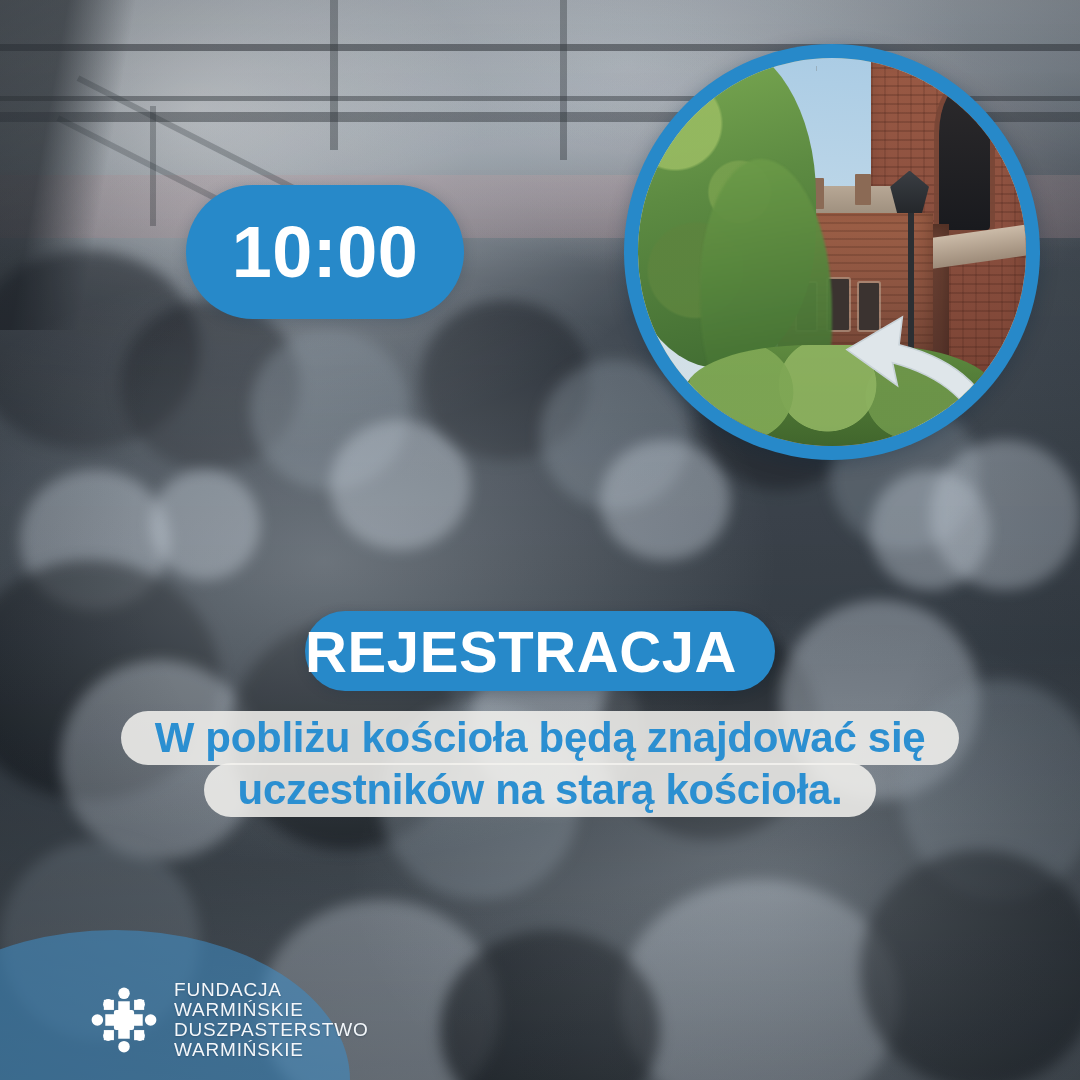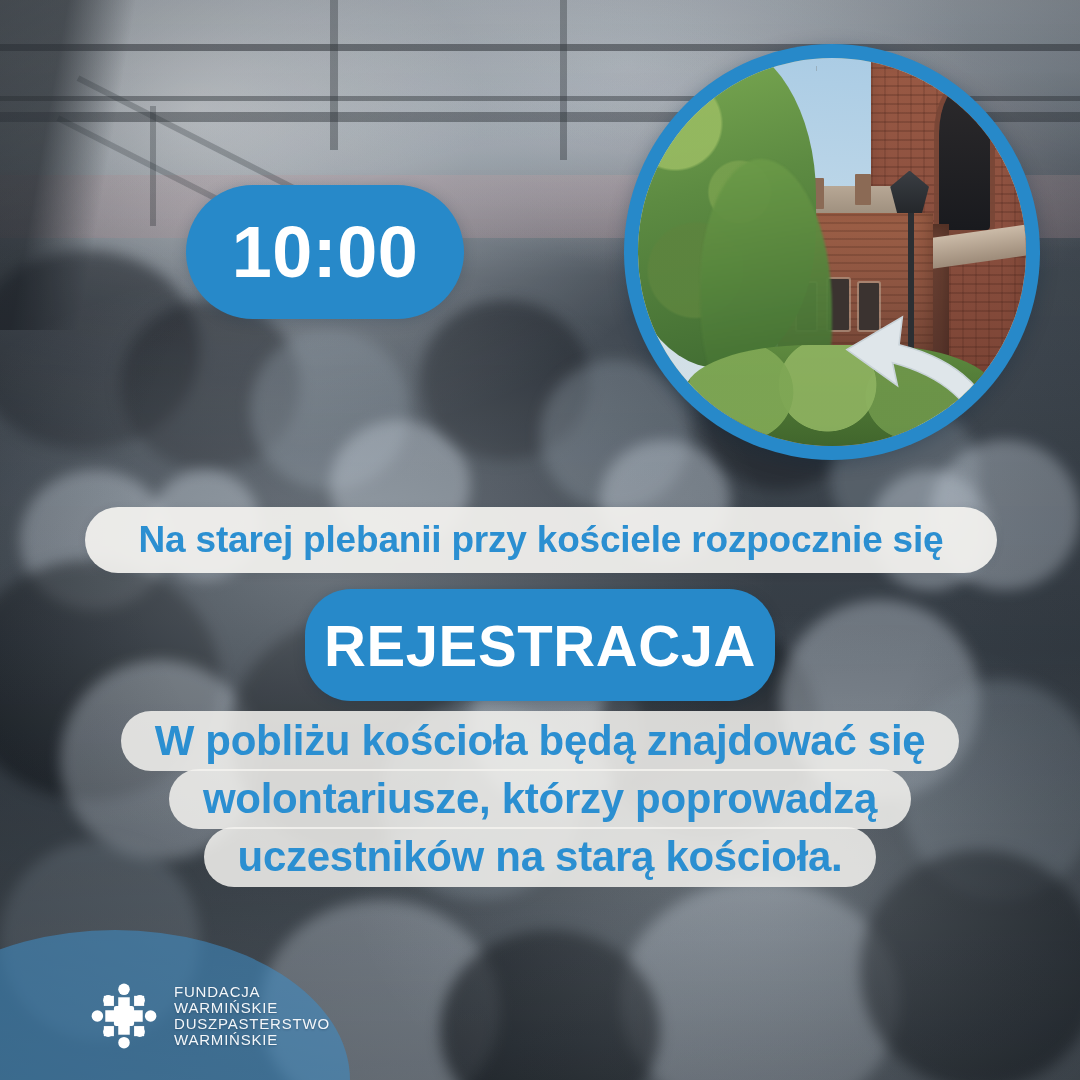--- a/index.html
+++ b/index.html
@@ -193,37 +193,37 @@
     background:rgba(243,242,239,.93);
     border-radius:999px;
     display:flex;align-items:center;justify-content:center;
     box-shadow:0 1px 8px rgba(20,40,60,.10);
   }
   .banner1 span{
     color:var(--blue-text);font-size:37px;font-weight:bold;letter-spacing:-.2px;white-space:nowrap;
   }
 
   .banner2{
-    position:absolute;left:305px;top:589px;width:470px;height:112px;
+    position:absolute;left:305px;top:611px;width:470px;height:80px;
     background:var(--blue);
     border-radius:46px;
-    display:flex;align-items:center;justify-content:center;
+    display:flex;align-items:center;
     box-shadow:0 2px 12px rgba(12,40,64,.22);
   }
   .banner2 span{
     color:#ffffff;font-size:58px;font-weight:bold;letter-spacing:.6px;white-space:nowrap;
   }
 
   .para{
     position:absolute;left:0;top:712px;width:1080px;
     display:flex;flex-direction:column;align-items:center;gap:0;
   }
   .para-line{
     display:inline-flex;align-items:center;justify-content:center;
-    height:60px;padding:0 34px;margin:-1px 0;
+    height:54px;padding:0 34px;margin:-1px 0;
     background:rgba(243,242,239,.86);
     border-radius:999px;
   }
   .para-line span{
     color:var(--blue-text);font-size:42px;font-weight:bold;letter-spacing:-.3px;white-space:nowrap;
     line-height:1;
   }
 
   
   .logo-disc{
@@ -232,21 +232,21 @@
     background:rgba(62,142,200,.55);
     filter:blur(.6px);
   }
   .logo{
     position:absolute;left:88px;top:980px;
     display:flex;align-items:center;gap:14px;
   }
   .logo-mark{width:72px;height:72px;flex:0 0 auto;}
   .logo-text{display:flex;flex-direction:column;line-height:1.06;}
   .logo-text span{
-    color:#f4f7fa;font-size:15px;letter-spacing:.8px;font-weight:normal;
+    color:#f4f7fa;font-size:19px;letter-spacing:.8px;font-weight:normal;
     font-family:"Liberation Sans",sans-serif;
     text-shadow:0 1px 2px rgba(20,50,75,.35);
   }
 
   :root{--blue:#2789c9;--blue-text:#2b8fd1;}
 </style>
 </head>
 <body>
 
 <div class="poster">
@@ -333,34 +333,28 @@
       <div class="cp-wall"></div>
       <div class="cp-awning"></div>
       <div class="cp-hedge"></div>
 
       <svg class="cp-arrow" viewBox="0 0 100 100">
         <path d="M96 94 C 92 62, 70 42, 34 33 L 36 16 L 2 36 L 33 58 L 30 44 C 60 52, 80 68, 88 96 Z" fill="#dfe6ea" stroke="#c9d3d9" stroke-width="1"></path>
       </svg>
     </div>
   </div>
 
-  <div class="banner1">
-    <span>Na starej plebanii przy kościele rozpocznie się</span>
-  </div>
 
   <div class="banner2">
     <span>REJESTRACJA</span>
   </div>
 
   <div class="para">
     <div class="para-line">
       <span>W pobliżu kościoła będą znajdować się</span>
-    </div>
-    <div class="para-line">
-      <span>wolontariusze, którzy poprowadzą</span>
     </div>
     <div class="para-line">
       <span>uczestników na starą kościoła.</span>
     </div>
   </div>
 
   <div class="logo-disc"></div>
   <div class="logo">
     <svg class="logo-mark" viewBox="0 0 100 100">
       <g fill="#ffffff">

